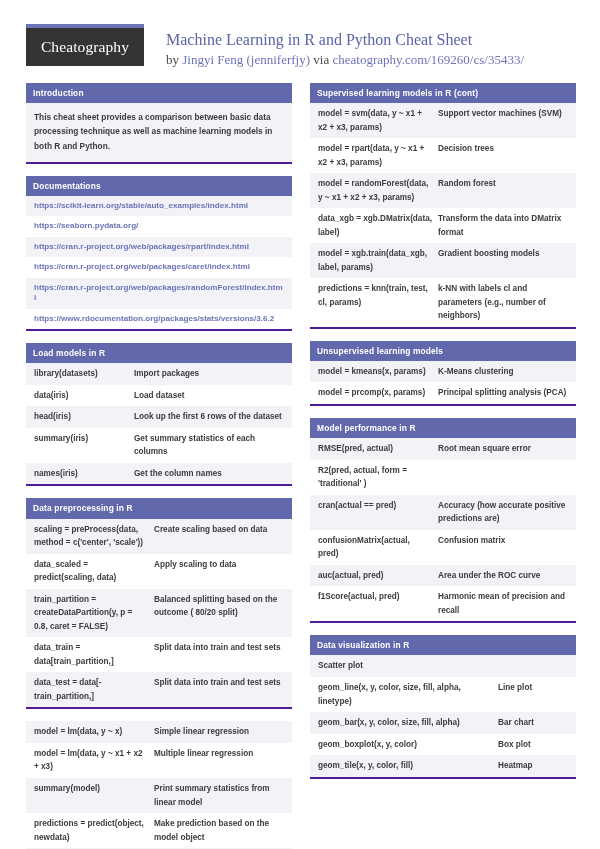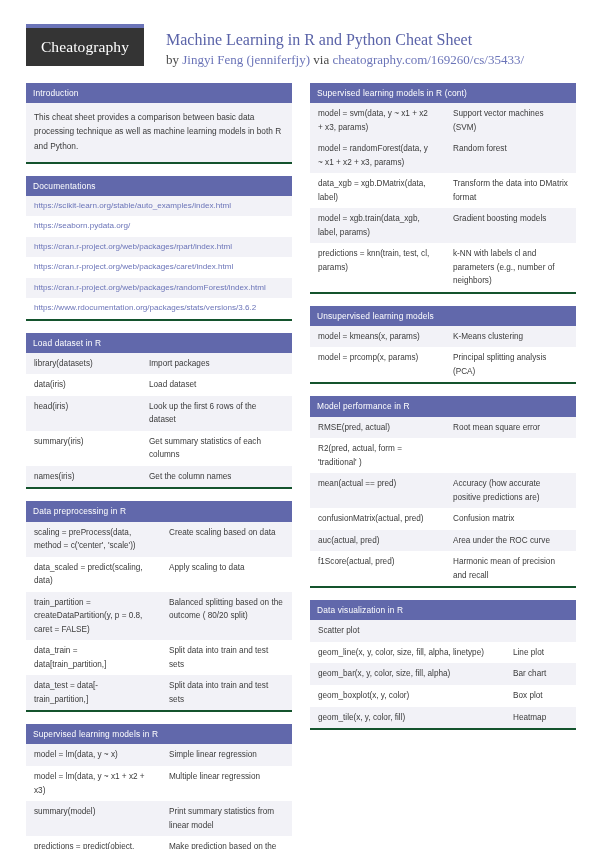--- a/index.html
+++ b/index.html
@@ -89,22 +89,23 @@
     gap: 18px;
   }
   .col {
     flex: 1 1 0;
     min-width: 0;
   }
 
   
   .card {
     margin-bottom: 12px;
-    border-bottom: 2px solid #14532d;
+    border-bottom: 2px solid #4c1d95;
     background: #fff;
+    font-weight: bold;
   }
   .card-header {
     background: #6168ab;
     color: #ffffff;
     font-size: 8.4px;
     padding: 5px 7px 5px 7px;
     line-height: 1.2;
     letter-spacing: 0.15px;
   }
   .card-body { }
@@ -130,21 +131,20 @@
 
   
   .row {
     display: flex;
     font-size: 8.2px;
     line-height: 1.65;
     color: #3b3b3b;
     padding: 4px 8px 4px 8px;
     box-sizing: border-box;
     align-items: flex-start;
-    gap: 15px;
   }
   .row.odd { background: #f2f2f7; }
   .row.even { background: #ffffff; }
   .cell-a {
     flex: 0 0 48%;
     padding-right: 6px;
     box-sizing: border-box;
     word-wrap: break-word;
   }
   .cell-b {
@@ -191,21 +191,21 @@
           <div class="card-body">
             <div class="linkrow odd">https://scikit-learn.org/stable/auto_examples/index.html</div>
             <div class="linkrow even">https://seaborn.pydata.org/</div>
             <div class="linkrow odd">https://cran.r-project.org/web/packages/rpart/index.html</div>
             <div class="linkrow even">https://cran.r-project.org/web/packages/caret/index.html</div>
             <div class="linkrow odd">https://cran.r-project.org/web/packages/randomForest/index.html</div>
             <div class="linkrow even">https://www.rdocumentation.org/packages/stats/versions/3.6.2</div>
           </div>
         </div>
         <div class="card">
-          <div class="card-header">Load dataset in R</div>
+          <div class="card-header">Load models in R</div>
           <div class="card-body">
             <div class="row odd narrowleft">
               <div class="cell-a">library(datasets)</div>
               <div class="cell-b">Import packages</div>
             </div>
             <div class="row even narrowleft">
               <div class="cell-a">data(iris)</div>
               <div class="cell-b">Load dataset</div>
             </div>
             <div class="row odd narrowleft">
@@ -241,21 +241,20 @@
               <div class="cell-a">data_train = data[train_partition,]</div>
               <div class="cell-b">Split data into train and test sets</div>
             </div>
             <div class="row odd">
               <div class="cell-a">data_test = data[-train_partition,]</div>
               <div class="cell-b">Split data into train and test sets</div>
             </div>
           </div>
         </div>
         <div class="card">
-          <div class="card-header">Supervised learning models in R</div>
           <div class="card-body">
             <div class="row odd">
               <div class="cell-a">model = lm(data, y ~ x)</div>
               <div class="cell-b">Simple linear regression</div>
             </div>
             <div class="row even">
               <div class="cell-a">model = lm(data, y ~ x1 + x2 + x3)</div>
               <div class="cell-b">Multiple linear regression</div>
             </div>
             <div class="row odd">
@@ -274,20 +273,24 @@
         </div>
       </div>
     <div class="col" id="col-right">
         <div class="card">
           <div class="card-header">Supervised learning models in R (cont)</div>
           <div class="card-body">
             <div class="row odd">
               <div class="cell-a">model = svm(data, y ~ x1 + x2 + x3, params)</div>
               <div class="cell-b">Support vector machines (SVM)</div>
             </div>
+            <div class="row even">
+              <div class="cell-a">model = rpart(data, y ~ x1 + x2 + x3, params)</div>
+              <div class="cell-b">Decision trees</div>
+            </div>
             <div class="row odd">
               <div class="cell-a">model = randomForest(data, y ~ x1 + x2 + x3, params)</div>
               <div class="cell-b">Random forest</div>
             </div>
             <div class="row even">
               <div class="cell-a">data_xgb = xgb.DMatrix(data, label)</div>
               <div class="cell-b">Transform the data into DMatrix format</div>
             </div>
             <div class="row odd">
               <div class="cell-a">model = xgb.train(data_xgb, label, params)</div>
@@ -316,21 +319,21 @@
           <div class="card-header">Model performance in R</div>
           <div class="card-body">
             <div class="row odd">
               <div class="cell-a">RMSE(pred, actual)</div>
               <div class="cell-b">Root mean square error</div>
             </div>
             <div class="row even">
               <div class="cell-a">R2(pred, actual, form = 'traditional' )</div>
             </div>
             <div class="row odd">
-              <div class="cell-a">mean(actual == pred)</div>
+              <div class="cell-a">cran(actual == pred)</div>
               <div class="cell-b">Accuracy (how accurate positive predictions are)</div>
             </div>
             <div class="row even">
               <div class="cell-a">confusionMatrix(actual, pred)</div>
               <div class="cell-b">Confusion matrix</div>
             </div>
             <div class="row odd">
               <div class="cell-a">auc(actual, pred)</div>
               <div class="cell-b">Area under the ROC curve</div>
             </div>

